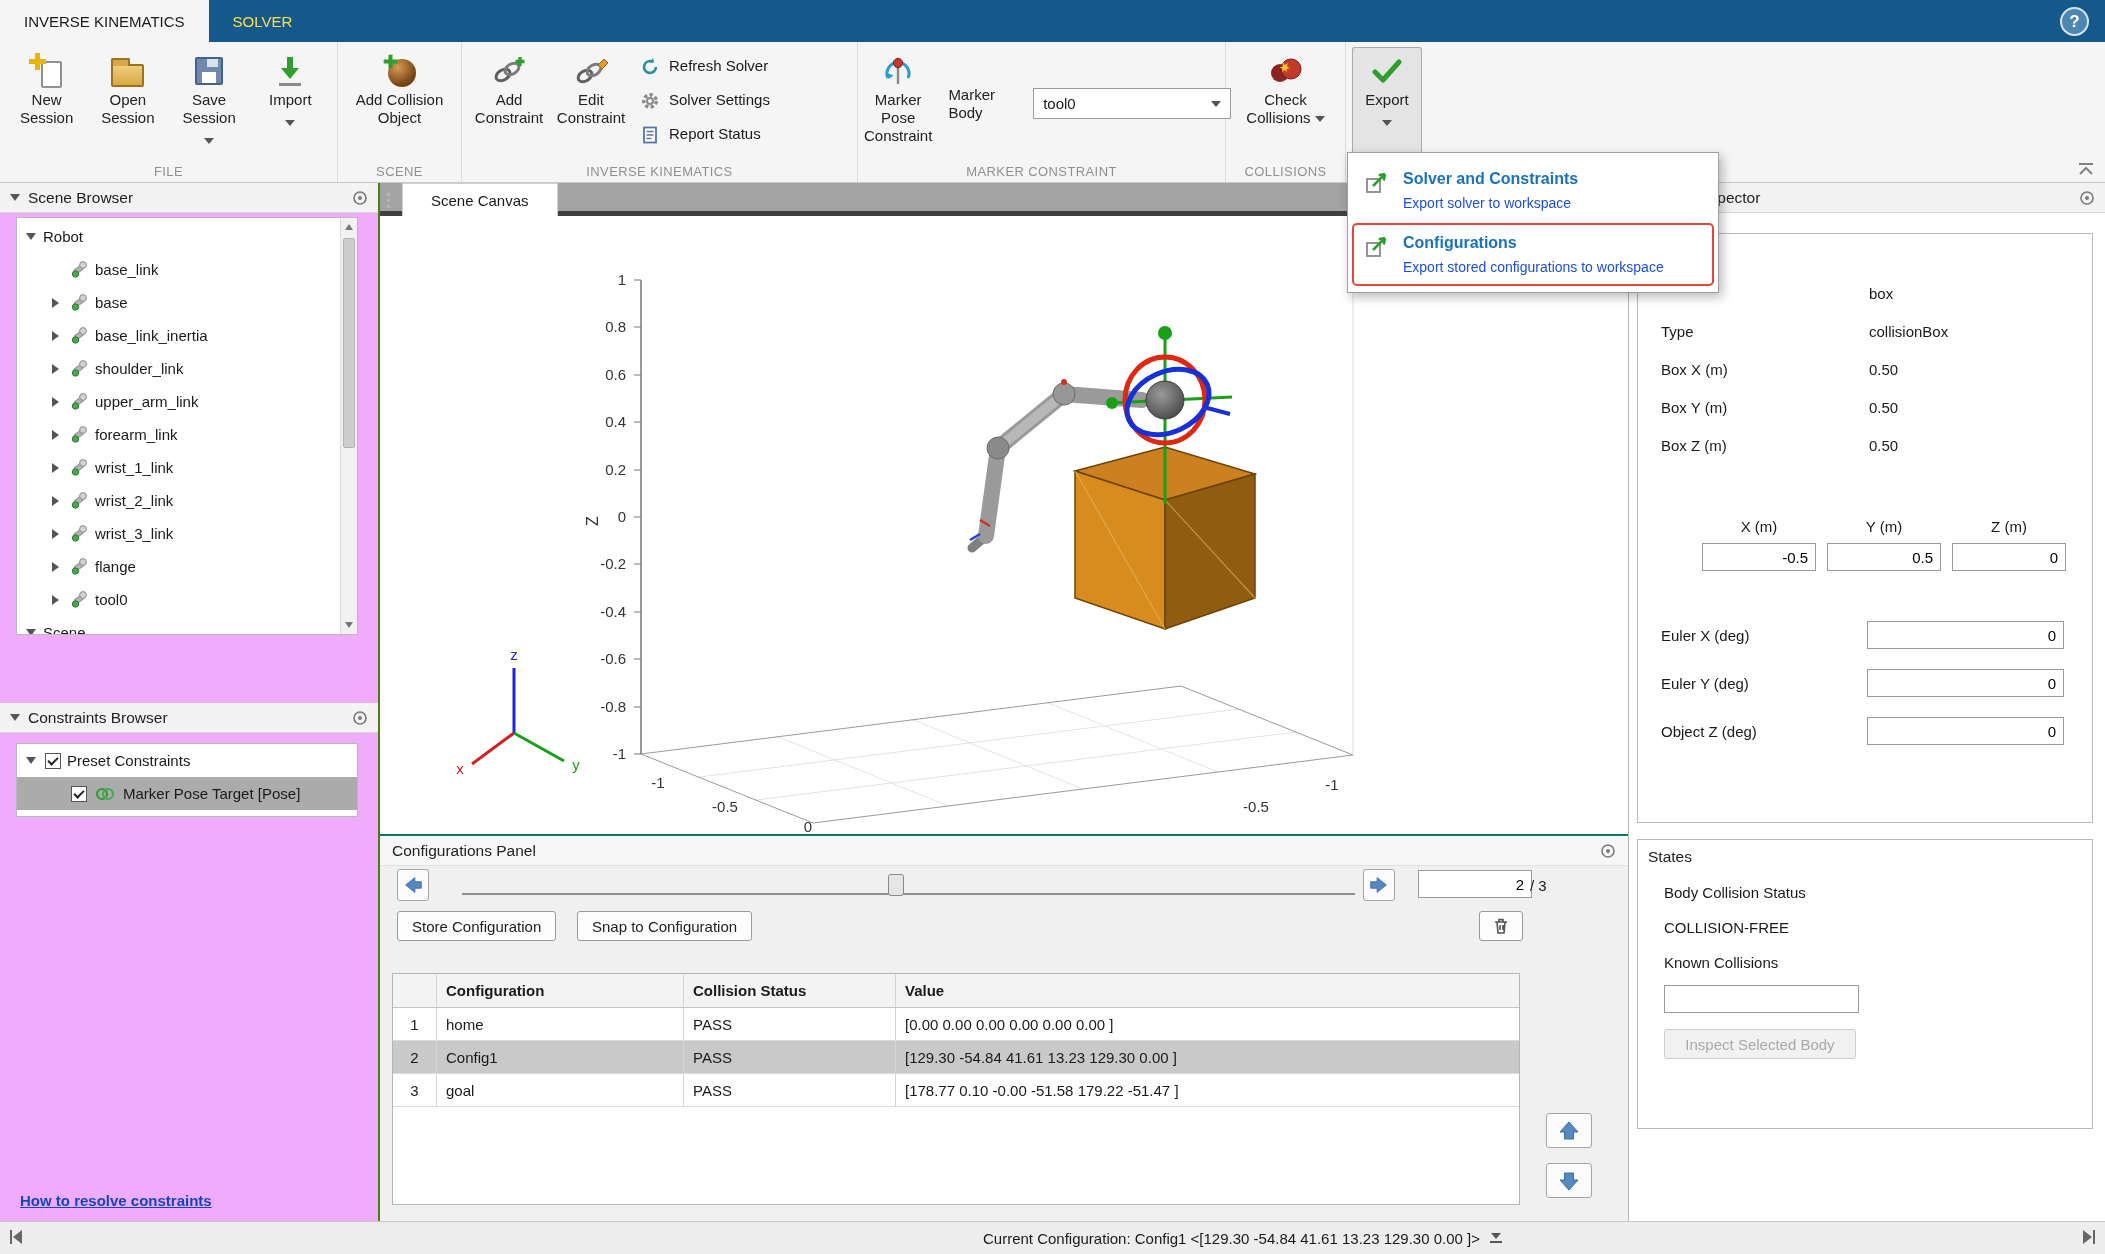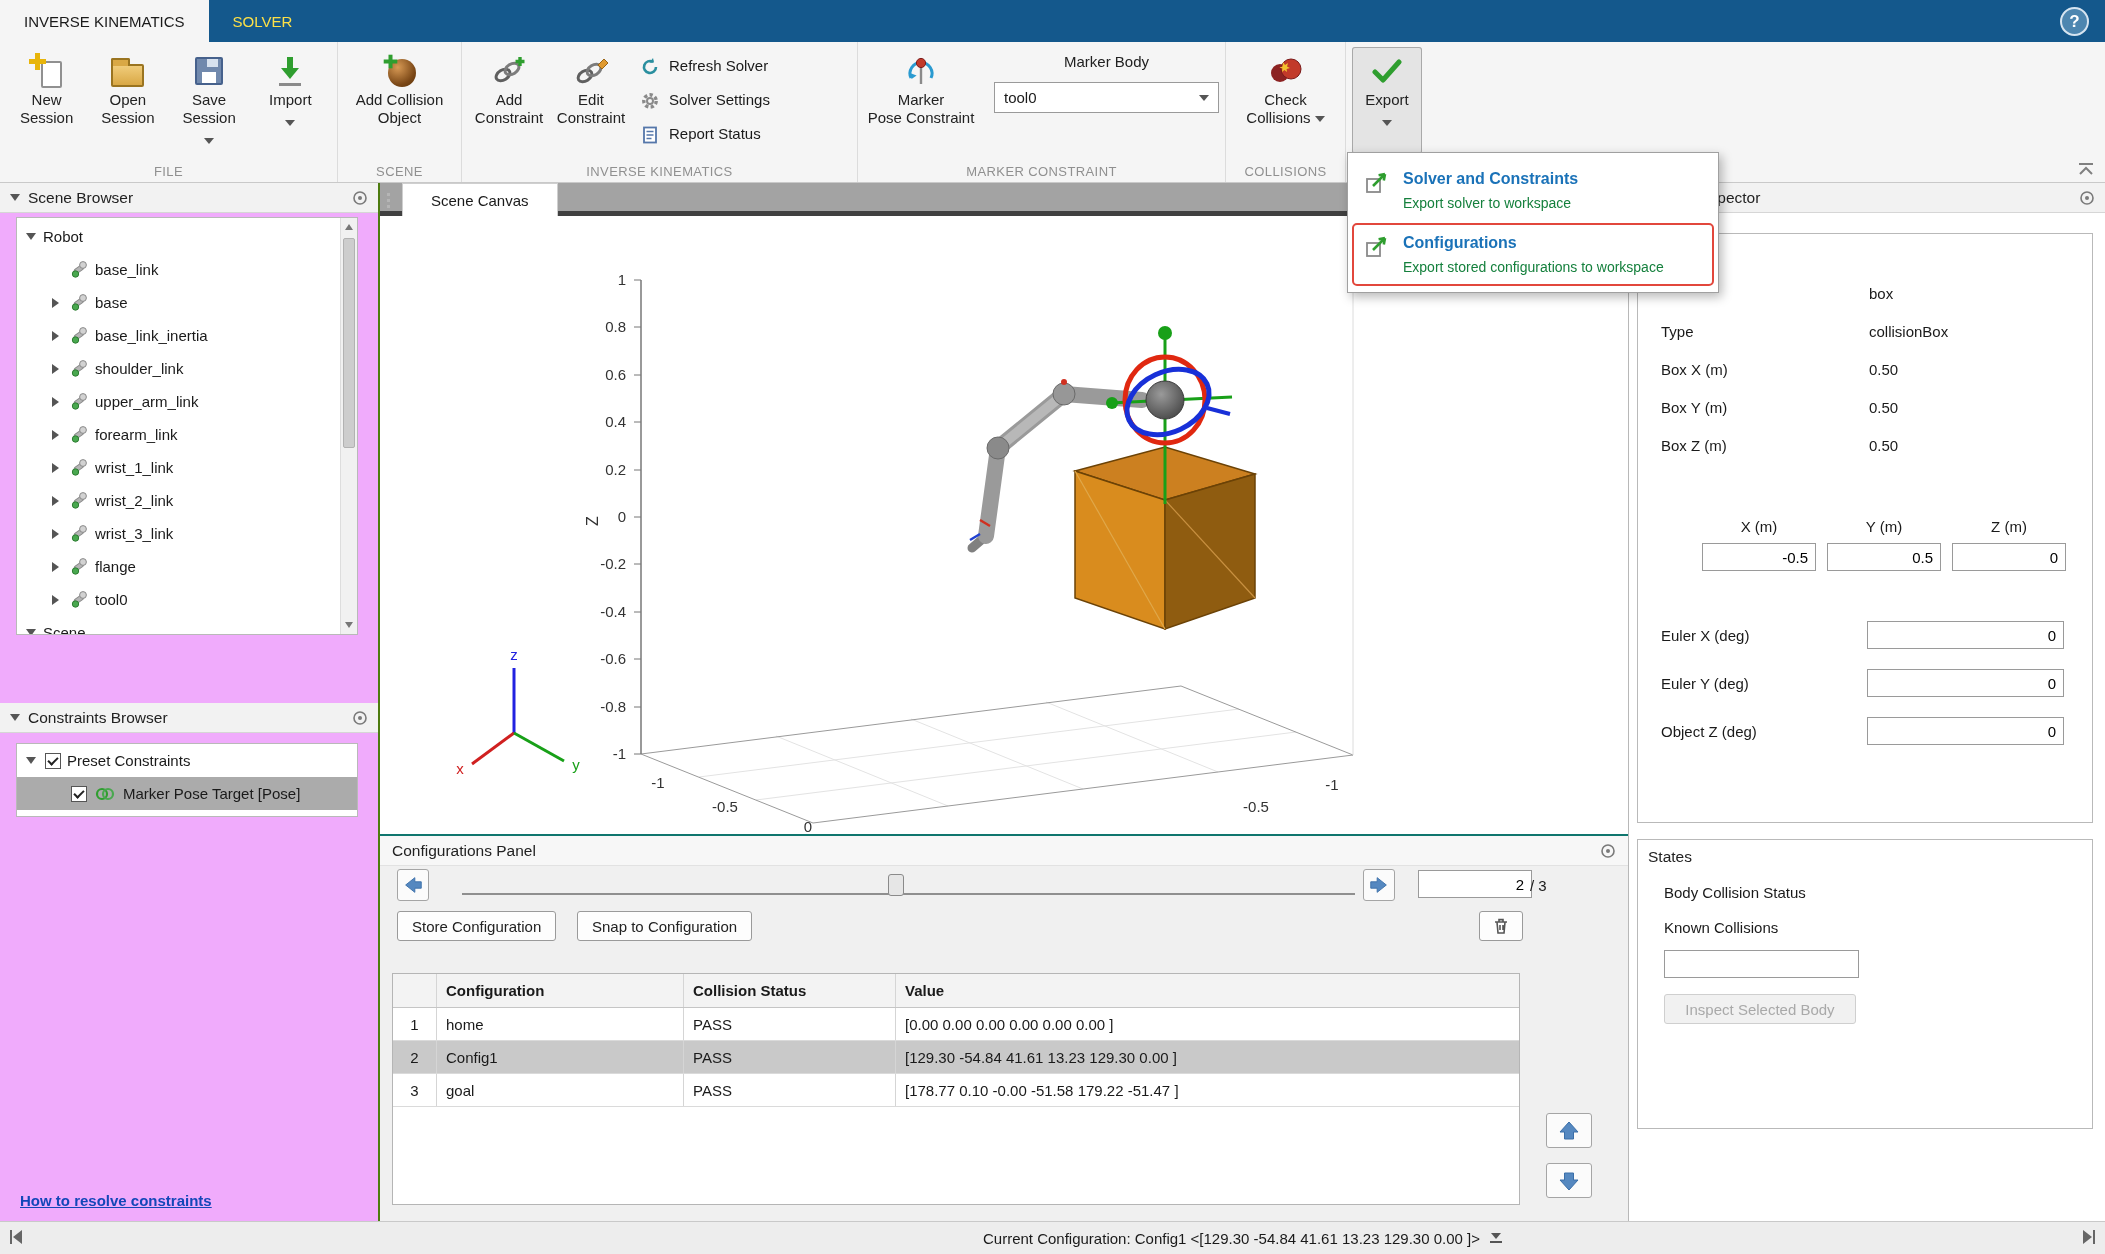--- a/index.html
+++ b/index.html
@@ -28,21 +28,21 @@
   .ts-btn .ts-icon { height:40px; display:flex; align-items:center; justify-content:center; position:relative; }
   .ts-label { font-size:15px; line-height:18px; color:#222; }
   .caret { display:inline-block; width:0; height:0; border-left:5px solid transparent;
            border-right:5px solid transparent; border-top:6px solid #555; vertical-align:middle; }
   .ts-caretrow { margin-top:4px; }
   .pressed { background:#e4e4e4; box-shadow: inset 0 0 0 1px #a9a9a9; }
 
   .ts-smallcol { display:flex; flex-direction:column; padding:10px 8px 0 8px; gap:10px; }
   .ts-small { display:flex; align-items:flex-start; gap:9px; height:24px; white-space:nowrap; }
 
-  .mb-col { display:flex; flex-direction:column; align-items:center; margin-left:16px; padding-top:6px; gap:11px; }
+  .mb-col { display:flex; flex-direction:row; align-items:center; margin-left:16px; padding-top:6px; gap:11px; }
   .combo { width:225px; height:31px; background:#fff; border:1px solid #9a9a9a; display:flex;
            align-items:center; justify-content:space-between; padding:0 9px; }
 
   
   .icon-new { position:relative; width:36px; height:36px; }
   .icon-new .page { position:absolute; right:3px; bottom:1px; width:21px; height:27px; background:#fff;
                     border:2px solid #909090; border-radius:2px; }
   .plus { position:absolute; width:17px; height:17px; }
   .plus::before { content:""; position:absolute; left:0; top:6px; width:17px; height:5px; background:#e8b50a; }
   .plus::after  { content:""; position:absolute; left:6px; top:0; width:5px; height:17px; background:#e8b50a; }
@@ -166,21 +166,21 @@
   .inspect-btn { margin:16px 0 0 26px; width:192px; }
 
   
   .export-menu { position:absolute; left:1347px; top:152px; width:372px; background:#fff;
                  border:1px solid #a0a0a0; box-shadow:3px 4px 10px rgba(0,0,0,.28); z-index:50; padding:5px 0; }
   .menu-item-wrap { margin:1px 4px; border:2px solid transparent; border-radius:5px; }
   .menu-item-wrap.hl { border-color:#e2473c; }
   .menu-item { display:flex; gap:13px; padding:9px 10px; align-items:flex-start; }
   .mi-text { display:flex; flex-direction:column; gap:7px; }
   .mi-title { color:#1a72b8; font-weight:bold; font-size:16px; }
-  .mi-sub { font-size:14px; color:#15803d; }
+  .mi-sub { font-size:14px; color:#1d4ed8; }
 
   
   .statusbar { position:absolute; bottom:0; left:0; right:0; height:33px; background:#ededed;
                border-top:1px solid #c9c9c9; }
   .sb-center { position:absolute; left:380px; right:0; top:0; bottom:0; display:flex;
                align-items:center; justify-content:center; gap:10px; }
   .sb-icon { position:absolute; top:8px; display:flex; align-items:center; gap:1px; }
   .sb-icon .bar { width:2px; height:14px; background:#666; }
   .sb-icon .tl { width:0;height:0;border-top:7px solid transparent;border-bottom:7px solid transparent;border-right:9px solid #666; }
   .sb-icon .tr2 { width:0;height:0;border-top:7px solid transparent;border-bottom:7px solid transparent;border-left:9px solid #666; }
@@ -918,20 +918,21 @@
         </div>
         <div class="erow">
           <span class="ilab">Object Z (deg)</span>
           <input class="num-input" value="0" style="">
         </div>
       </div>
 
       <div class="states-box">
         <div class="states-title panel-title">States</div>
         <div class="states-line">Body Collision Status</div>
+        <div class="states-line">COLLISION-FREE</div>
         <div class="states-line">Known Collisions</div>
         <div><input class="num-input kc-input" style="text-align: left;"></div>
         <div><button class="btn disabled inspect-btn">Inspect Selected Body</button></div>
       </div>
     </div>
   </div>
 
   <div class="statusbar">
     <span class="sb-icon" style="left:10px">
         <span class="bar"></span>

